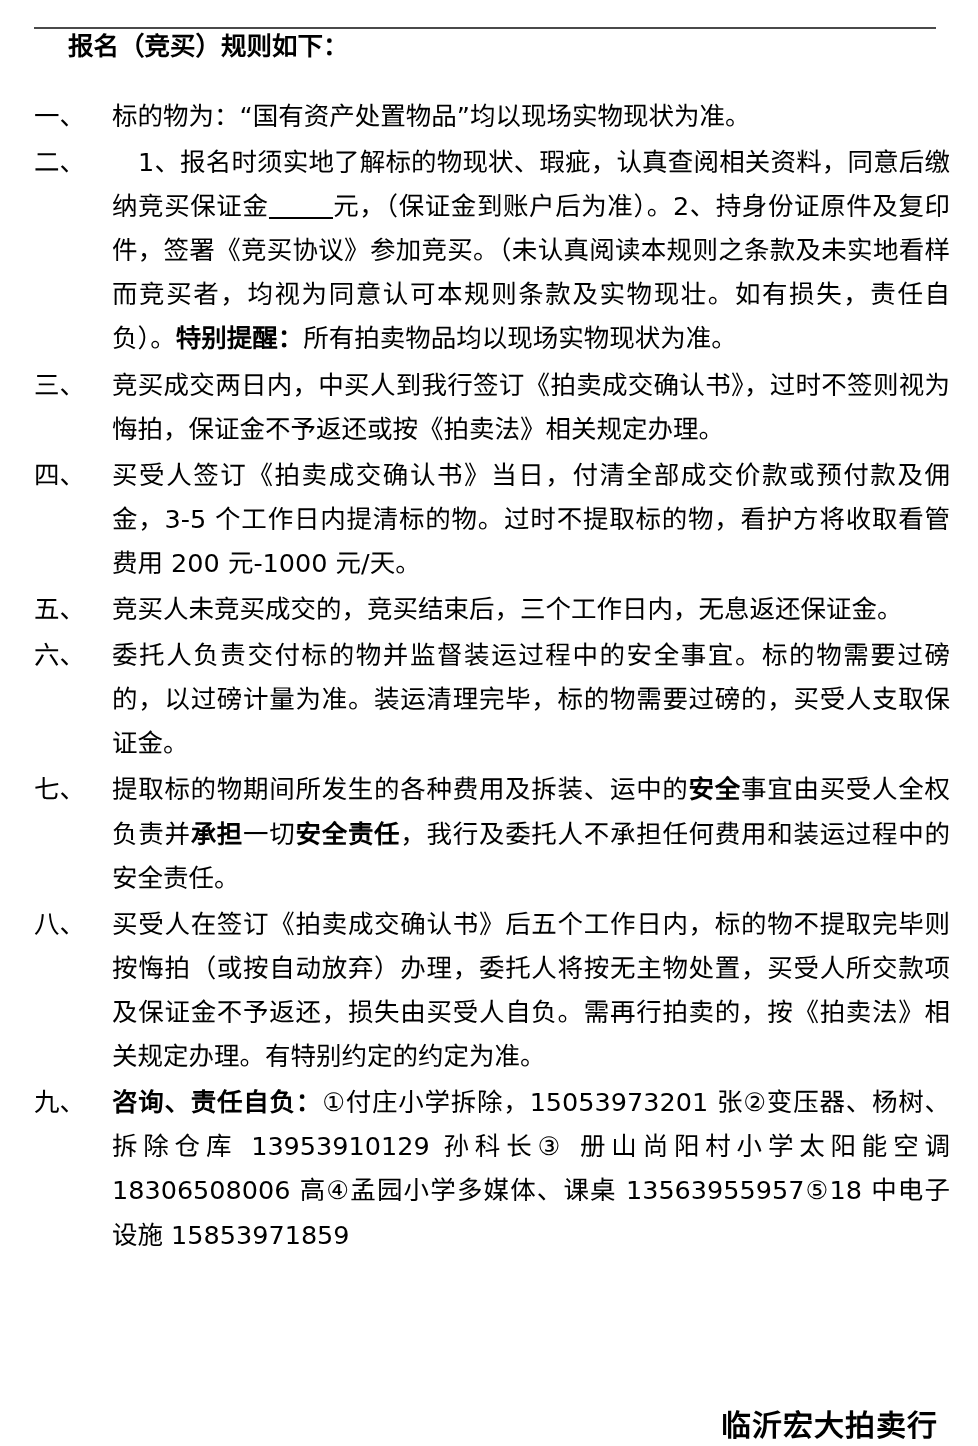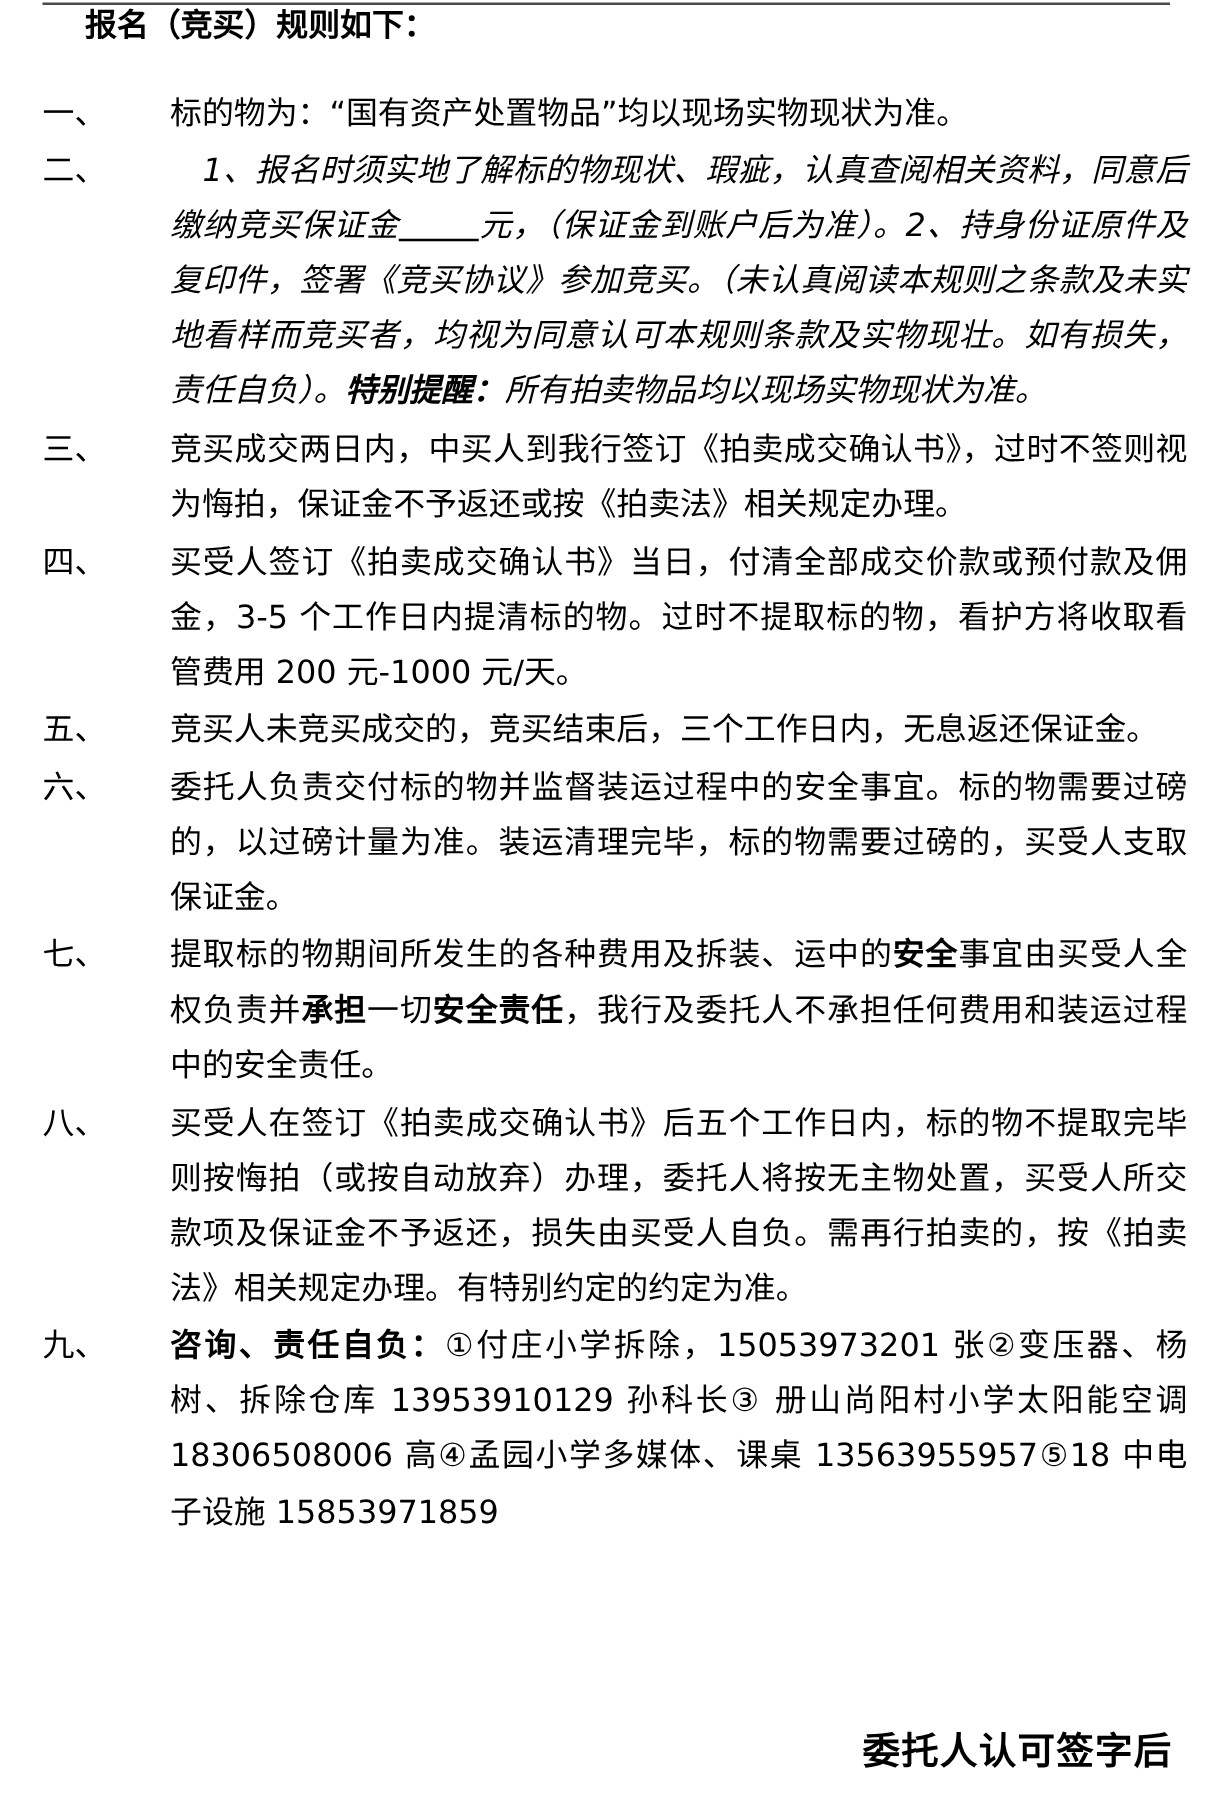--- a/index.html
+++ b/index.html
@@ -47,43 +47,41 @@
     text-indent: 51px;
     text-align: justify;
   }
   .intro b {
     font-weight: bold;
   }
   .sub-head {
     font-size: 25.5px;
     font-weight: bold;
     line-height: 1.7;
-    margin-top: 0;
+    margin-top: 25px;
     text-indent: 34px;
   }
   .clause {
     display: flex;
     align-items: flex-start;
     font-size: 25.5px;
     line-height: 1.73;
     margin-top: 2px;
   }
   .clause .num {
     flex: 0 0 auto;
     width: 78px;
     white-space: nowrap;
   }
   .clause .body {
     flex: 1 1 auto;
     text-align: justify;
-    margin-left: 24px;
   }
   .clause .body.indent-first {
     text-indent: 26px;
-    font-style: italic;
   }
   b, .bold { font-weight: bold; }
   .u-blank {
     display: inline-block;
     width: 64px;
     border-bottom: 2px solid #000;
     vertical-align: -4px;
   }
   .contact-lines {
     font-size: 25.5px;
@@ -151,15 +149,15 @@
 
   <div class="clause">
     <span class="num">九、</span>
     <span class="body contact-lines">
       <b>咨询、责任自负：</b><span>①付庄小学拆除，15053973201 张②变压器、杨树、拆除仓库 13953910129 孙科长③ 册山尚阳村小学太阳能空调 18306508006 高④孟园小学多媒体、课桌 13563955957⑤18 中电子设施 15853971859</span>
       
       
     </span>
   </div>
 
-  <div class="signature">委托人认可签字后</div>
+  <div class="signature">临沂宏大拍卖行</div>
 
 </div>
 
 </body></html>

